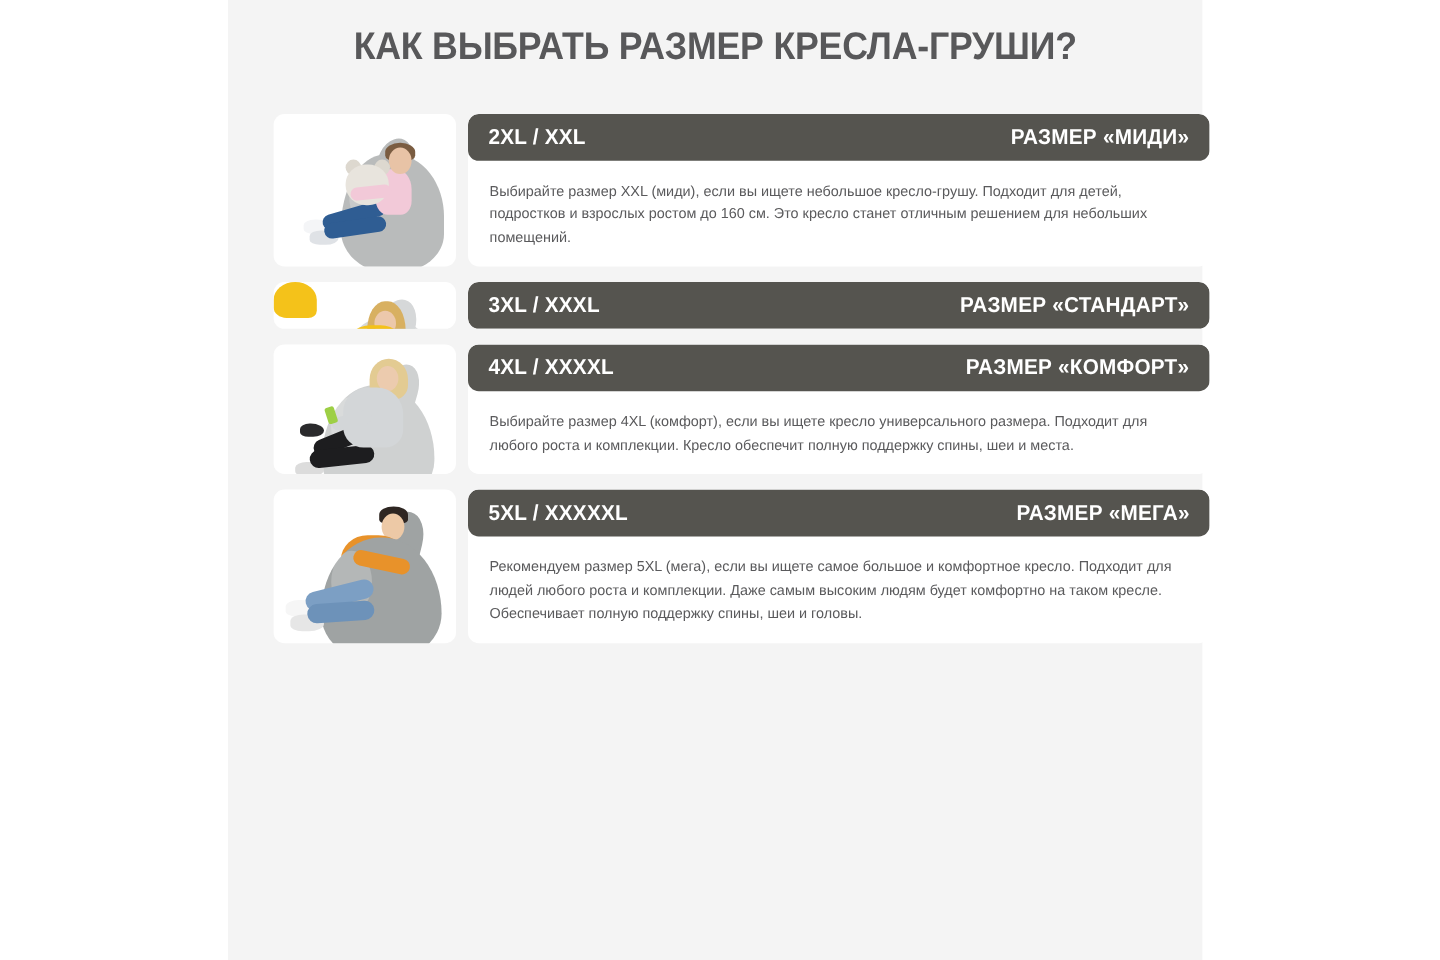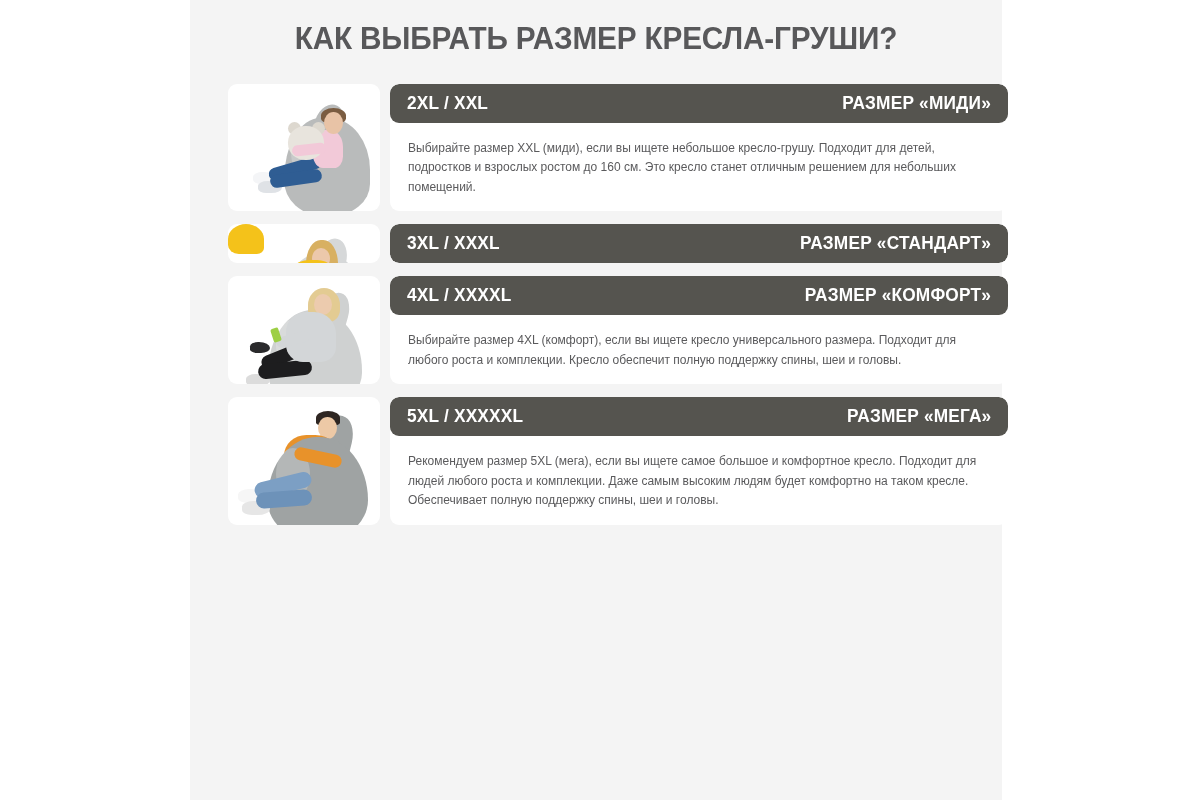--- a/index.html
+++ b/index.html
@@ -31,21 +31,21 @@
     letter-spacing: -0.2px;
     color: #58585a;
     font-family: "Liberation Sans", sans-serif;
     transform: scaleX(0.93);
     transform-origin: center;
     white-space: nowrap;
   }
   .rows {
     position: absolute;
     left: 38px;
-    top: 84px;
+    top: 95px;
     width: 780px;
   }
   .row {
     display: flex;
     align-items: stretch;
     gap: 10px;
     margin-bottom: 13px;
   }
   .photo-card {
     width: 152px;
@@ -253,21 +253,21 @@
           <div class="limb arm"></div>
           <div class="prop"></div>
         </div>
       </div>
       <div class="content-card">
         <div class="bar">
           <span class="bar-size">4XL / XXXXL</span>
           <span class="bar-name">РАЗМЕР «КОМФОРТ»</span>
         </div>
         <div class="body">
-          <p>Выбирайте размер 4XL (комфорт), если вы ищете кресло универсального размера. Подходит для любого роста и комплекции. Кресло обеспечит полную поддержку спины, шеи и головы.</p>
+          <p>Выбирайте размер 4XL (комфорт), если вы ищете кресло универсального размера. Подходит для любого роста и комплекции. Кресло обеспечит полную поддержку спины, шеи и места.</p>
         </div>
       </div>
     </div>
 
     <div class="row">
       <div class="photo-card">
         <div class="scene r4">
           <div class="bag-tip"></div>
           <div class="hair"></div>
           <div class="head"></div>

